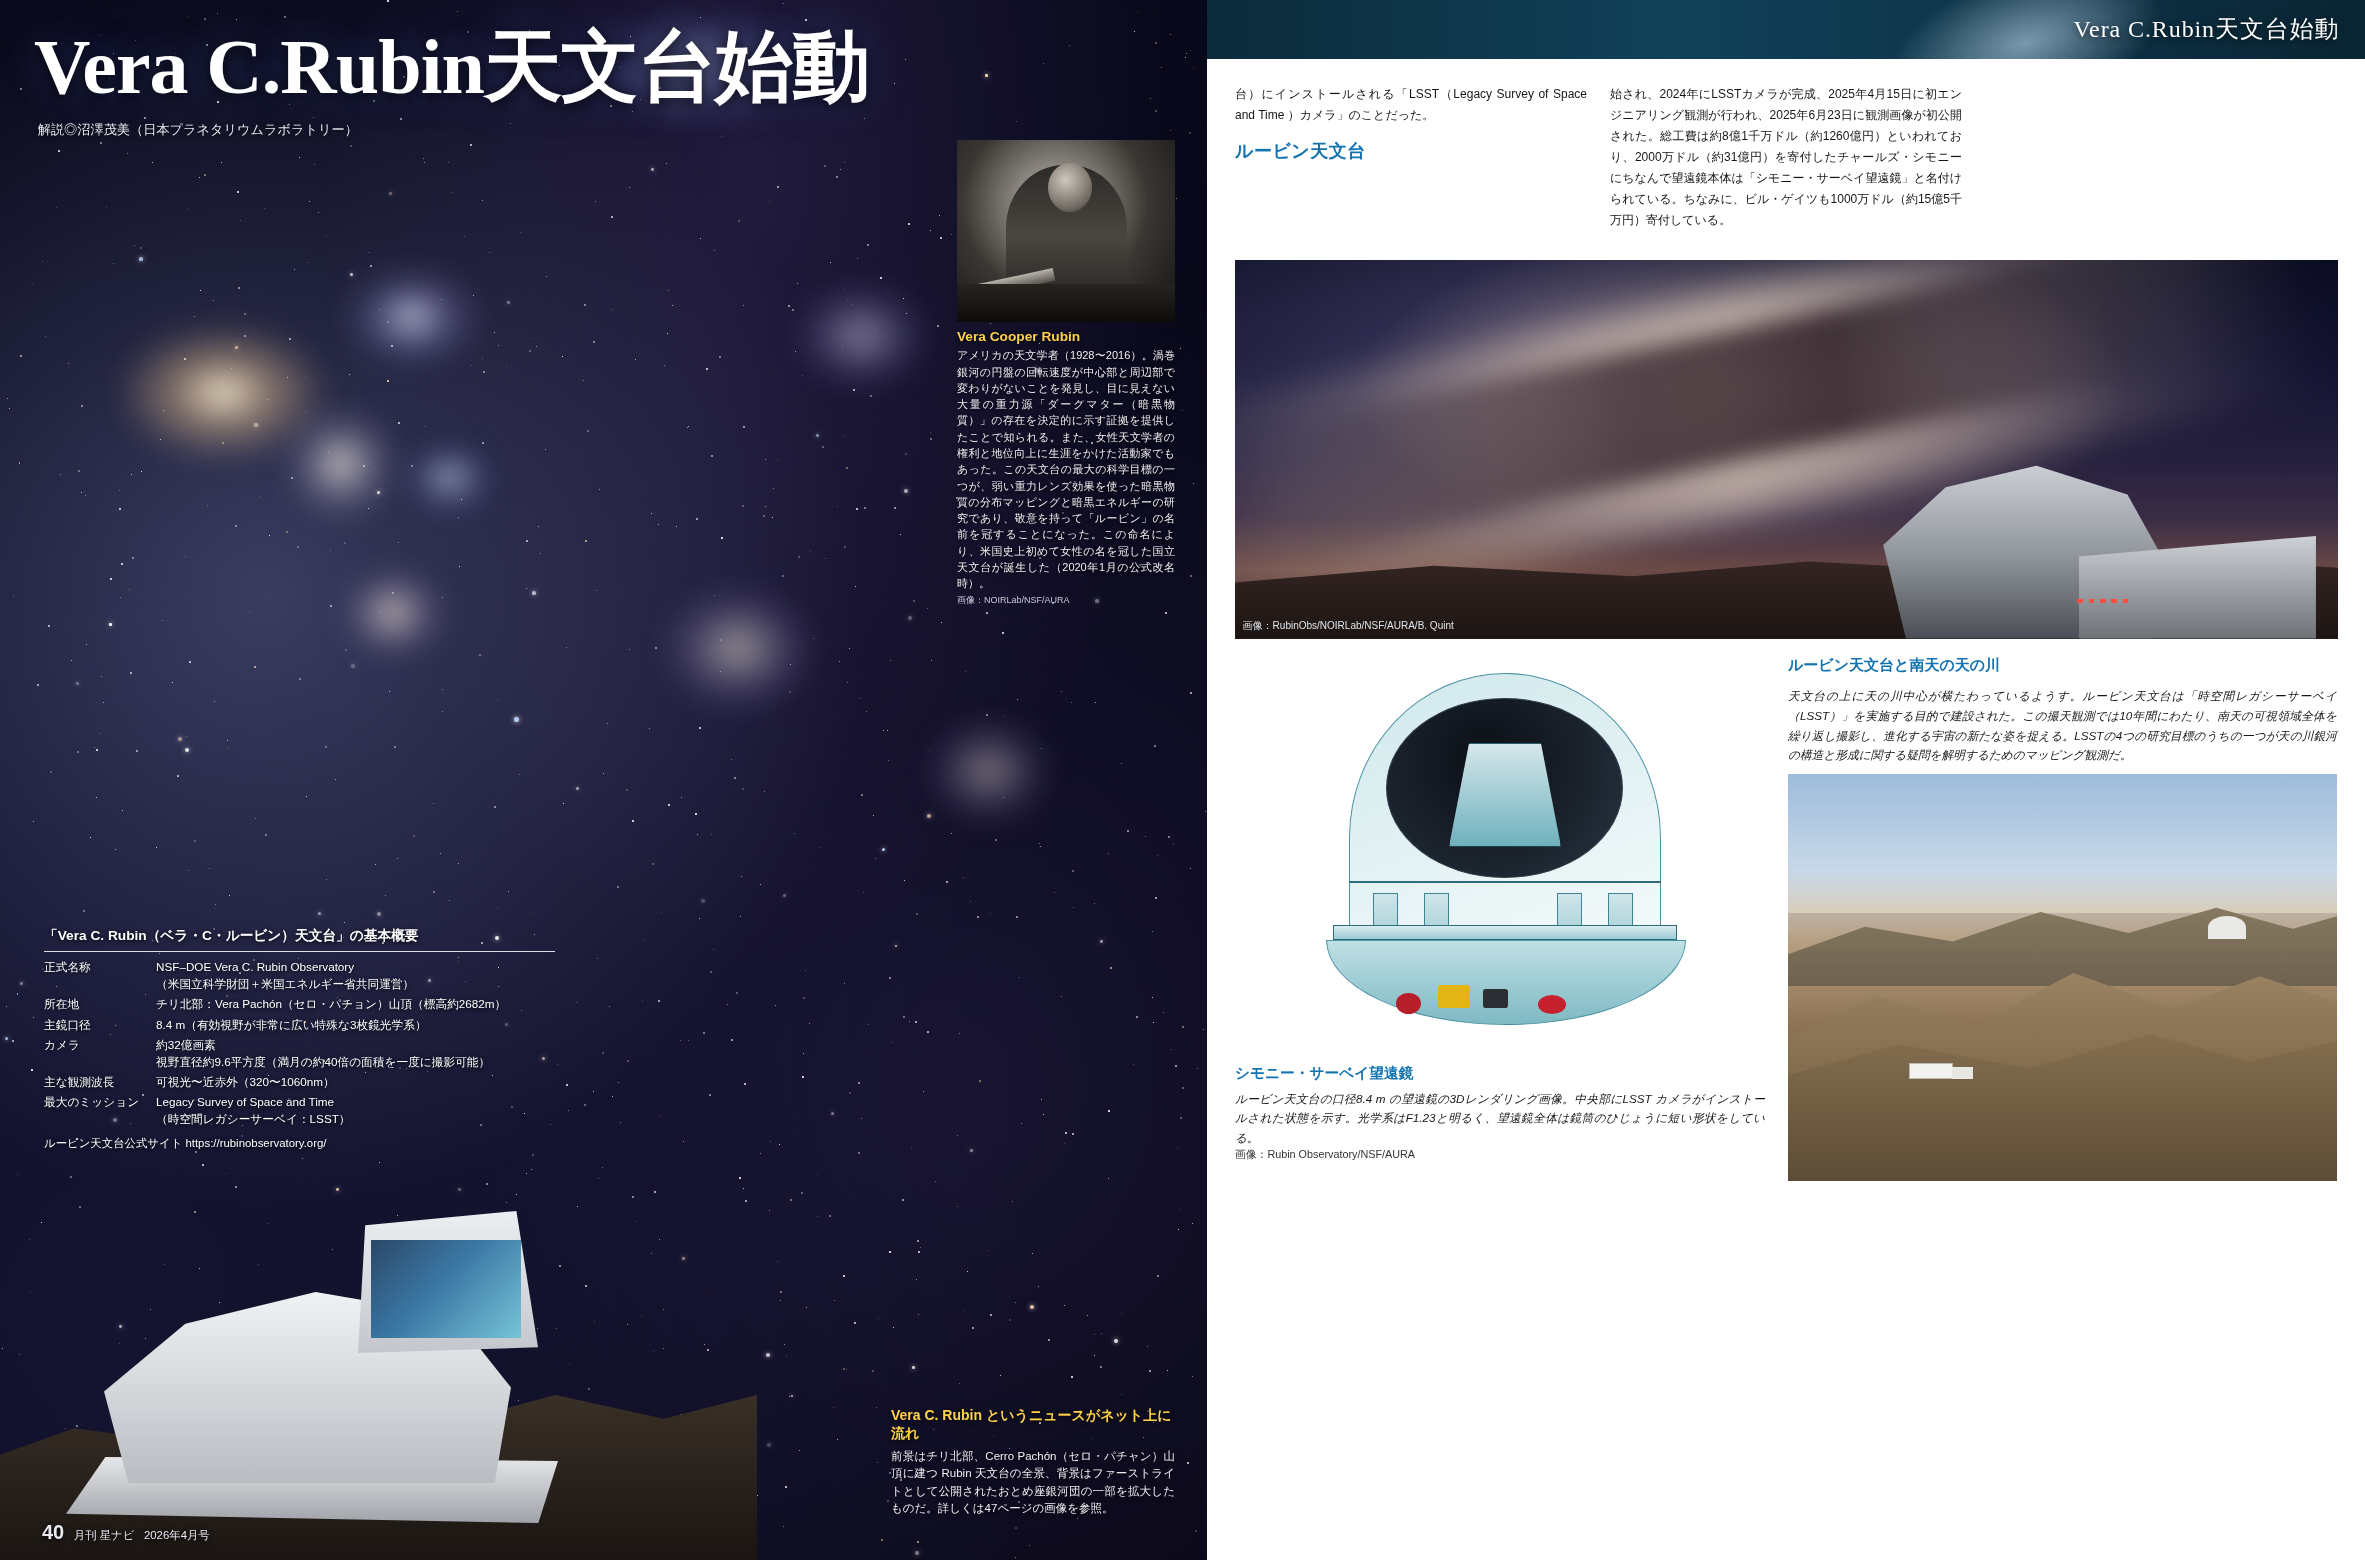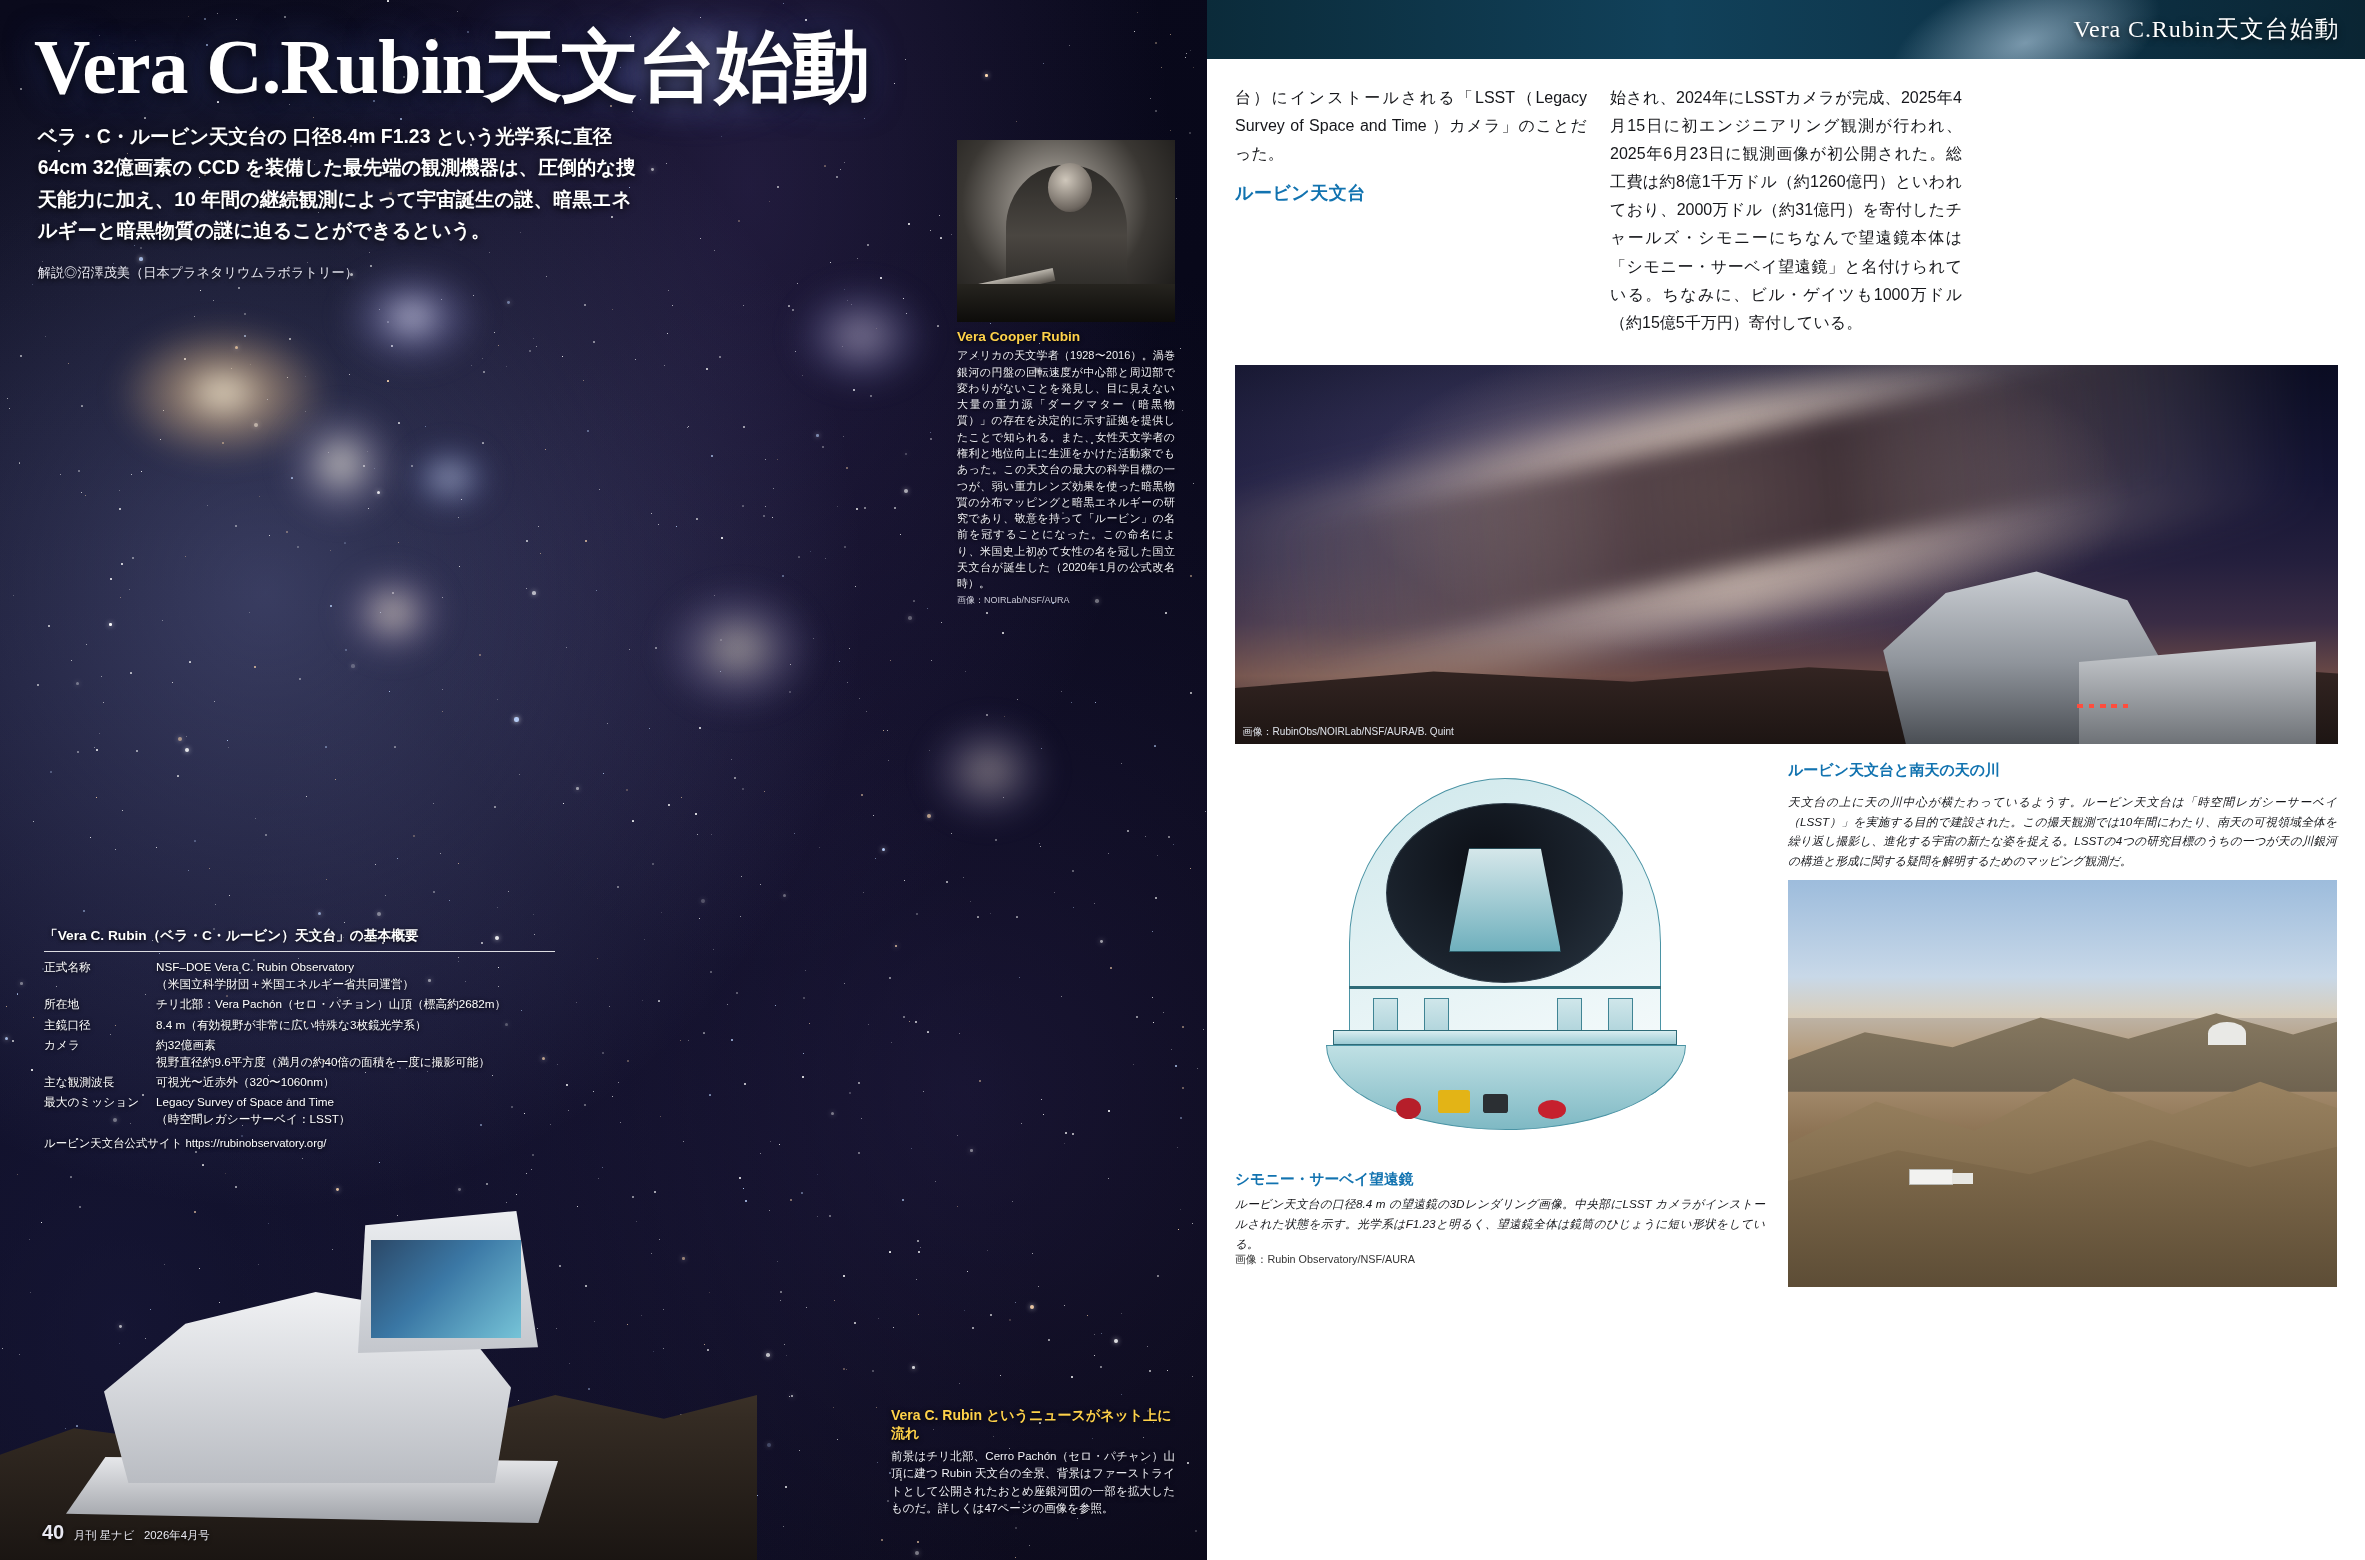--- a/index.html
+++ b/index.html
@@ -194,21 +194,21 @@
     text-shadow:0 1.9px 7.6px rgba(0,0,0,.7);
   }
 
   .rp-body { padding:24.6px 28px 0 28px; }
   .cols { display:flex; gap:23px; }
   .col { width:352px; }
   h2.sec {
     color:#1273b0; font-size:18px; font-weight:bold; margin:0 0 9.5px 0; letter-spacing:0.5px;
   }
   p.body {
-    font-size:16px; line-height:1.76; margin:0 0 13.2px 0; text-align:justify;
+    font-size:12px; line-height:1.76; margin:0 0 13.2px 0; text-align:justify;
     color:#15161a;
   }
   p.body.indent { text-indent:1em; }
 
   .wide-photo {
     margin:15px 28px 0 28px;
     position:relative;
   }
   .milkyway {
     width:1103px; height:379px; position:relative; overflow:hidden;
@@ -1245,21 +1245,20 @@
     <div class="galaxy" style="left:284px;top:407px;width:114px;height:114px;background:radial-gradient(ellipse at 50% 50%, rgba(255,250,235,.75) 0%, rgba(200,190,220,.25) 40%, rgba(60,60,110,0) 75%);"></div>
     <div class="galaxy" style="left:407px;top:445px;width:85px;height:66px;background:radial-gradient(ellipse at 50% 50%, rgba(220,230,255,.7) 0%, rgba(130,150,220,.22) 45%, rgba(40,40,90,0) 78%);"></div>
     <div class="galaxy" style="left:341px;top:568px;width:104px;height:90px;background:radial-gradient(ellipse at 50% 50%, rgba(255,240,220,.7) 0%, rgba(180,160,200,.22) 45%, rgba(40,40,90,0) 78%);"></div>
     <div class="galaxy" style="left:662px;top:587px;width:151px;height:123px;background:radial-gradient(ellipse at 50% 50%, rgba(255,245,225,.55) 0%, rgba(170,160,210,.2) 45%, rgba(30,30,80,0) 78%);"></div>
     <div class="galaxy" style="left:795px;top:284px;width:132px;height:104px;background:radial-gradient(ellipse at 50% 50%, rgba(235,225,255,.5) 0%, rgba(140,140,210,.18) 48%, rgba(20,20,70,0) 80%);"></div>
     <div class="galaxy" style="left:927px;top:719px;width:123px;height:104px;background:radial-gradient(ellipse at 50% 50%, rgba(255,240,230,.45) 0%, rgba(160,150,200,.16) 48%, rgba(20,20,70,0) 80%);"></div>
     <div class="galaxy" style="left:587px;top:9.5px;width:218px;height:114px;background:radial-gradient(ellipse at 50% 50%, rgba(210,215,255,.45) 0%, rgba(120,130,210,.16) 48%, rgba(20,20,70,0) 80%);"></div>
 
     <div class="left-inner">
       <h1 class="main-title">Vera C.Rubin天文台始動</h1>
-      <p class="lede">ベラ・C・ルービン天文台の 口径8.4m F1.23 という光学系に直径64cm 32億画素の CCD を装備した最先端の観測機器は、圧倒的な捜天能力に加え、10 年間の継続観測によって宇宙誕生の謎、暗黒エネルギーと暗黒物質の謎に迫ることができるという。</p>
       <div class="byline">解説◎沼澤茂美（日本プラネタリウムラボラトリー）</div>
     </div>
 
     <div class="portrait-block">
       <div class="portrait">
         <div class="figure"></div>
         <div class="head"></div>
         <div class="scope"></div>
         <div class="desk"></div>
       </div>

